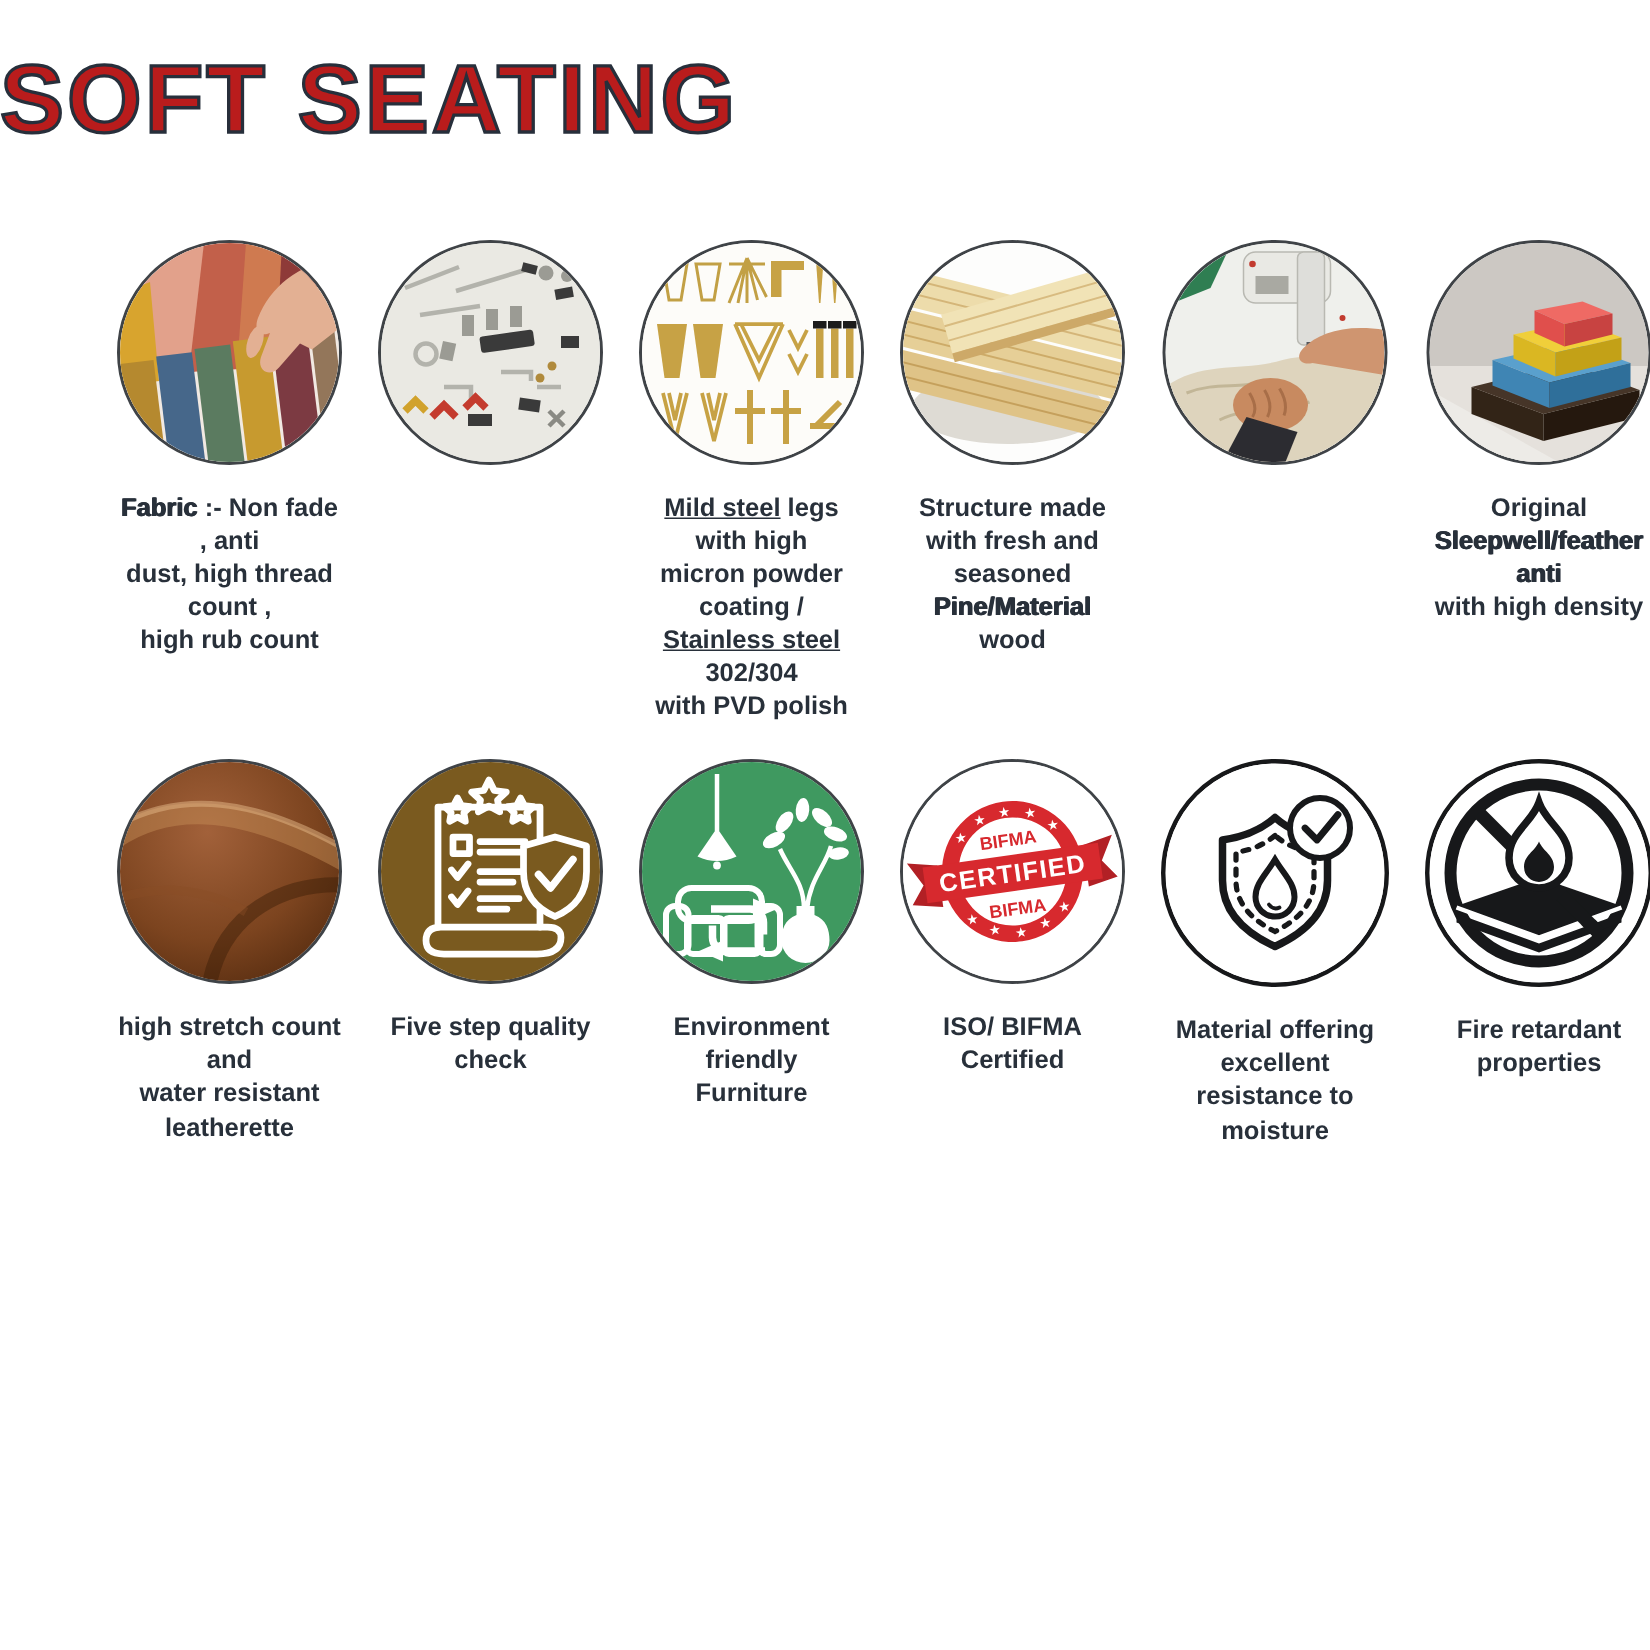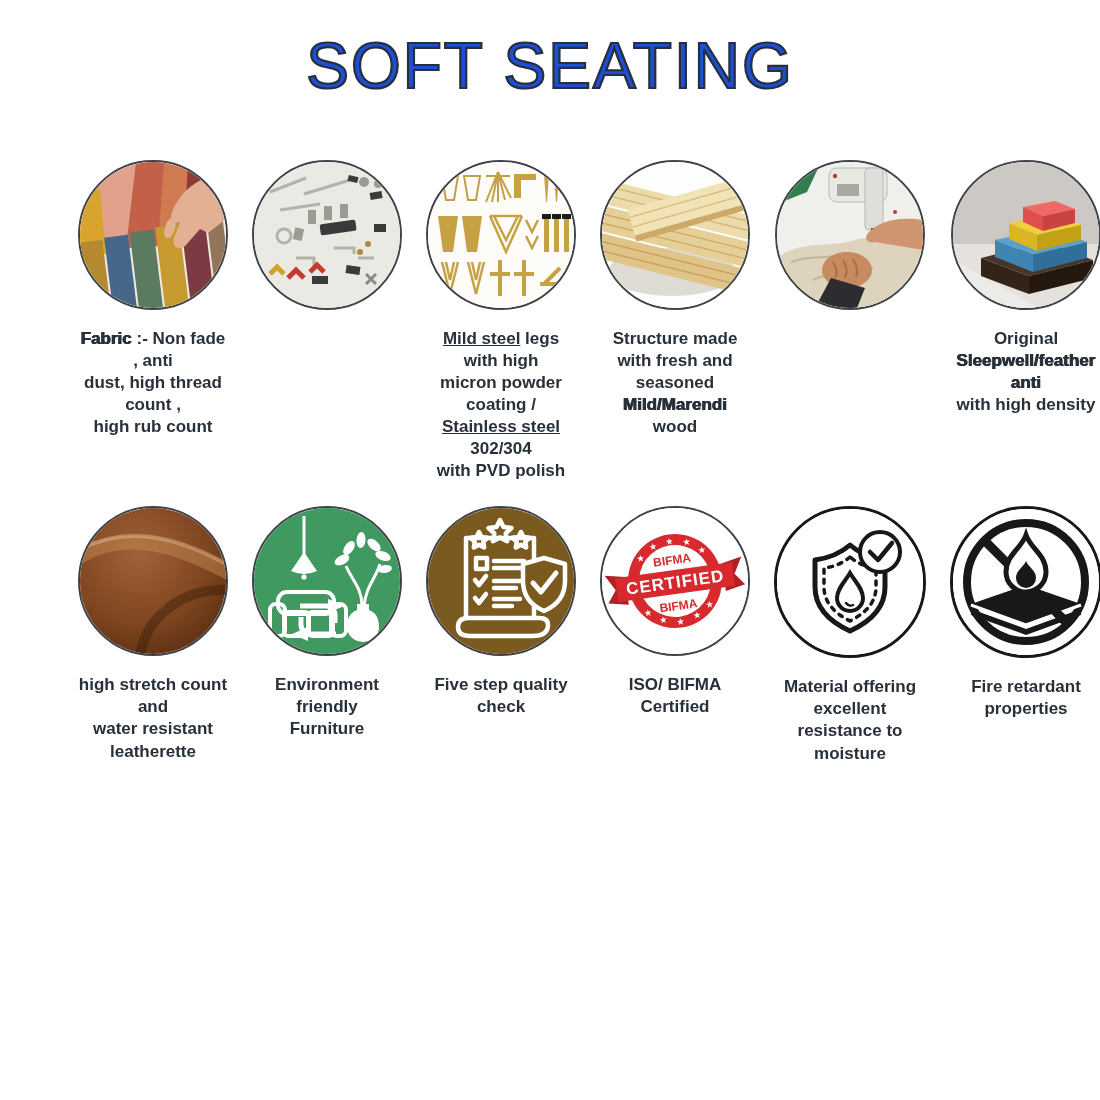--- a/index.html
+++ b/index.html
@@ -2,23 +2,23 @@
 <html><head>
 <meta charset="utf-8">
 <style>
   html,body{margin:0;padding:0;}
   body{
     width:1100px;height:1100px;background:#ffffff;
     font-family:"Liberation Sans","DejaVu Sans",sans-serif;
     color:#28303a;overflow:hidden;position:relative;
   }
   .page-title{
-    margin:30px 0 0;text-align:center;
-    font-size:64px;font-weight:400;letter-spacing:2px;
-    color:#1d4ed8;-webkit-text-stroke:2.2px #272f3b;
+    margin:30px 0 0;text-align:left;
+    font-size:64px;font-weight:700;letter-spacing:2px;
+    color:#b91c1c;-webkit-text-stroke:2.2px #272f3b;
     line-height:1.15;
   }
   .grid{
     width:976px;margin:56px 0 0 78px;
     display:grid;grid-template-columns:repeat(6,1fr);
     column-gap:0;row-gap:50px;gap:24px;
   }
   .cell{display:flex;flex-direction:column;align-items:center;}
   .circle{
     width:146px;height:146px;border-radius:50%;overflow:hidden;
@@ -167,21 +167,21 @@
         <g transform="rotate(-16 90 48)">
           <rect x="28" y="30" width="134" height="27" fill="#f1e3b6"></rect>
           <path d="M28,38 H162 M28,48 H162" stroke="#d8bb80" stroke-width="1.3"></path>
           <rect x="28" y="57" width="134" height="6" fill="#cda968"></rect>
         </g>
       </svg>
     </div>
     <p class="caption"><span>Structure made
 with fresh and
 seasoned
-</span><span class="b">Mild/Marendi</span><span> wood</span></p>
+</span><span class="b">Pine/Material</span><span> wood</span></p>
   </div>
 
   <div class="cell">
     <div class="circle">
       <svg viewBox="0 0 146 146">
         <rect width="146" height="146" fill="#eff0ec"></rect>
         <polygon points="0,0 44,0 30,30 0,42" fill="#2f7e52"></polygon>
         <rect x="52" y="6" width="58" height="34" rx="8" fill="#e9e9e4" stroke="#b9b9b2"></rect>
         <rect x="88" y="6" width="18" height="62" rx="4" fill="#dededa" stroke="#b9b9b2"></rect>
         <rect x="60" y="22" width="22" height="12" fill="#a9a9a2"></rect>
@@ -243,20 +243,45 @@
       </svg>
     </div>
     <p class="caption"><span>high stretch count and
 water resistant
 leatherette</span></p>
   </div>
 
   <div class="cell">
     <div class="circle">
       <svg viewBox="0 0 146 146">
+        <rect width="146" height="146" fill="#7a5a1f"></rect>
+        <g stroke="#fff" stroke-width="4.5" fill="none" stroke-linejoin="round" stroke-linecap="round">
+          <path d="M38,110 V30 h68 v80"></path>
+          <path d="M40,110 q-10,0 -10,9 q0,9 12,9 h62 q16,0 16,-11 q0,-7 -9,-7 h-73"></path>
+          <path d="M72,12 l3.5,7 8,1 -5.8,5.4 1.4,7.8 -7.1,-3.8 -7.1,3.8 1.4,-7.8 -5.8,-5.4 8,-1 z"></path>
+          <path d="M51,24 l2.6,5 5.8,0.8 -4.2,4 1,5.7 -5.2,-2.8 -5.2,2.8 1,-5.7 -4.2,-4 5.8,-0.8 z"></path>
+          <path d="M93,24 l2.6,5 5.8,0.8 -4.2,4 1,5.7 -5.2,-2.8 -5.2,2.8 1,-5.7 -4.2,-4 5.8,-0.8 z"></path>
+          <rect x="48" y="50" width="11" height="11"></rect>
+          <path d="M66,53 h30 M66,60 h30"></path>
+          <path d="M47,72 l4,5 7,-9"></path>
+            <path d="M66,73 h30 M66,80 h22"></path>
+          <path d="M47,90 l4,5 7,-9"></path>
+            <path d="M66,91 h26 M66,98 h18"></path>
+        </g>
+        <path d="M116,50 l21,6 v17 q0,21 -21,30 q-21,-9 -21,-30 v-17 z" fill="#7a5a1f" stroke="#fff" stroke-width="4.5" stroke-linejoin="round"></path>
+        <path d="M105,75 l8,9 15,-19" stroke="#fff" stroke-width="5" fill="none" stroke-linecap="round" stroke-linejoin="round"></path>
+      </svg>
+    </div>
+    <p class="caption"><span>Five step quality
+check</span></p>
+  </div>
+
+  <div class="cell">
+    <div class="circle">
+      <svg viewBox="0 0 146 146">
         <rect width="146" height="146" fill="#3f9960"></rect>
         <line x1="50" y1="8" x2="50" y2="46" stroke="#fff" stroke-width="3"></line>
         <path d="M50,44 L63,63 Q50,69 37,63 Z" fill="#fff"></path>
         <circle cx="50" cy="69" r="2.6" fill="#fff"></circle>
         <path d="M108,98 C108,80 98,72 92,58 M110,98 C112,78 122,70 126,56" stroke="#fff" stroke-width="3" fill="none"></path>
         <g fill="#fff">
           <ellipse cx="88" cy="52" rx="8" ry="4.5" transform="rotate(-28 88 52)"></ellipse>
           <ellipse cx="95" cy="40" rx="8" ry="4.5" transform="rotate(-55 95 40)"></ellipse>
           <ellipse cx="107" cy="32" rx="8" ry="4.5" transform="rotate(-85 107 32)"></ellipse>
           <ellipse cx="120" cy="37" rx="8" ry="4.5" transform="rotate(42 120 37)"></ellipse>
@@ -274,45 +299,20 @@
         <g stroke="#fff" stroke-width="5" fill="none">
           <path d="M46,98 h26 a9,9 0 0 1 9,9 v8"></path>
           <path d="M82,126 h-26 a9,9 0 0 1 -9,-9 v-8"></path>
         </g>
         <polygon points="74,91 90,98 74,105" fill="#fff"></polygon>
         <polygon points="54,119 38,126 54,133" fill="#fff"></polygon>
       </svg>
     </div>
     <p class="caption"><span>Environment friendly
 Furniture</span></p>
-  </div>
-
-  <div class="cell">
-    <div class="circle">
-      <svg viewBox="0 0 146 146">
-        <rect width="146" height="146" fill="#7a5a1f"></rect>
-        <g stroke="#fff" stroke-width="4.5" fill="none" stroke-linejoin="round" stroke-linecap="round">
-          <path d="M38,110 V30 h68 v80"></path>
-          <path d="M40,110 q-10,0 -10,9 q0,9 12,9 h62 q16,0 16,-11 q0,-7 -9,-7 h-73"></path>
-          <path d="M72,12 l3.5,7 8,1 -5.8,5.4 1.4,7.8 -7.1,-3.8 -7.1,3.8 1.4,-7.8 -5.8,-5.4 8,-1 z"></path>
-          <path d="M51,24 l2.6,5 5.8,0.8 -4.2,4 1,5.7 -5.2,-2.8 -5.2,2.8 1,-5.7 -4.2,-4 5.8,-0.8 z"></path>
-          <path d="M93,24 l2.6,5 5.8,0.8 -4.2,4 1,5.7 -5.2,-2.8 -5.2,2.8 1,-5.7 -4.2,-4 5.8,-0.8 z"></path>
-          <rect x="48" y="50" width="11" height="11"></rect>
-          <path d="M66,53 h30 M66,60 h30"></path>
-          <path d="M47,72 l4,5 7,-9"></path>
-            <path d="M66,73 h30 M66,80 h22"></path>
-          <path d="M47,90 l4,5 7,-9"></path>
-            <path d="M66,91 h26 M66,98 h18"></path>
-        </g>
-        <path d="M116,50 l21,6 v17 q0,21 -21,30 q-21,-9 -21,-30 v-17 z" fill="#7a5a1f" stroke="#fff" stroke-width="4.5" stroke-linejoin="round"></path>
-        <path d="M105,75 l8,9 15,-19" stroke="#fff" stroke-width="5" fill="none" stroke-linecap="round" stroke-linejoin="round"></path>
-      </svg>
-    </div>
-    <p class="caption"><span>Five step quality
-check</span></p>
   </div>
 
   <div class="cell">
     <div class="circle">
       <svg viewBox="0 0 146 146">
         <rect width="146" height="146" fill="#ffffff"></rect>
         <g transform="rotate(-8 73 73)">
           <circle cx="73" cy="73" r="47" fill="#d7292e"></circle>
           <circle cx="73" cy="73" r="36" fill="#ffffff"></circle>
           <g fill="#ffffff" font-size="9" text-anchor="middle">

